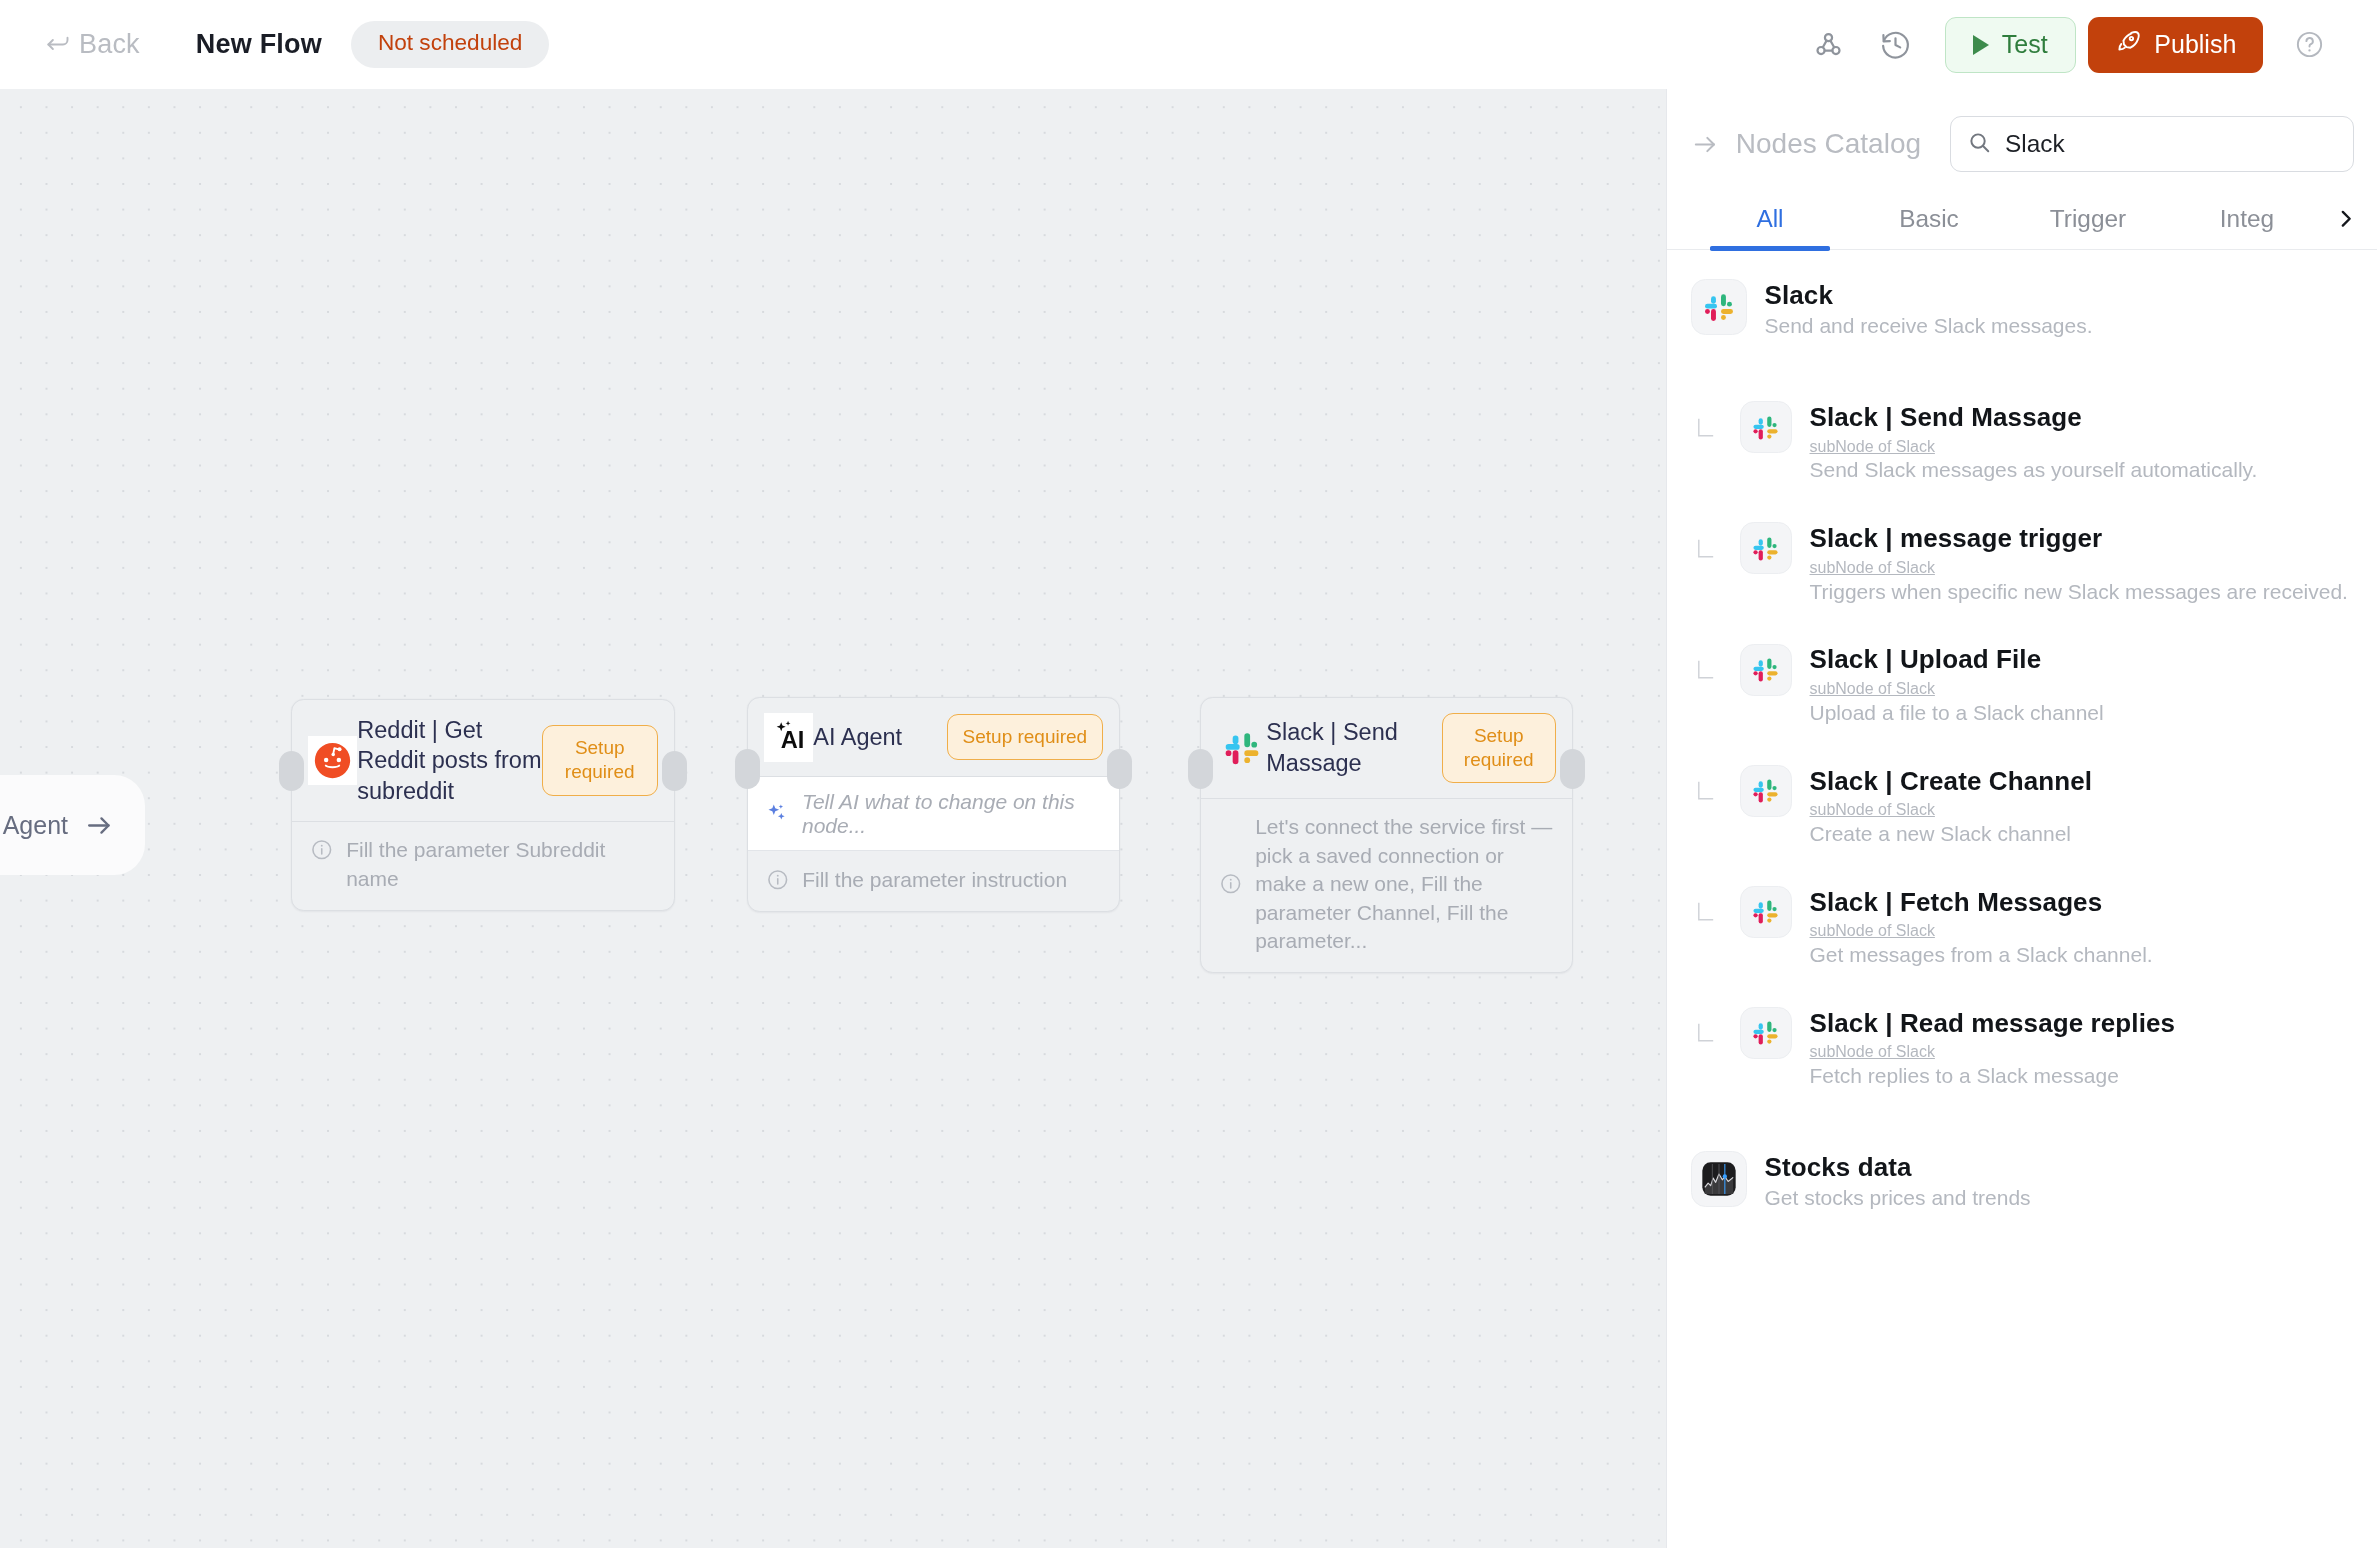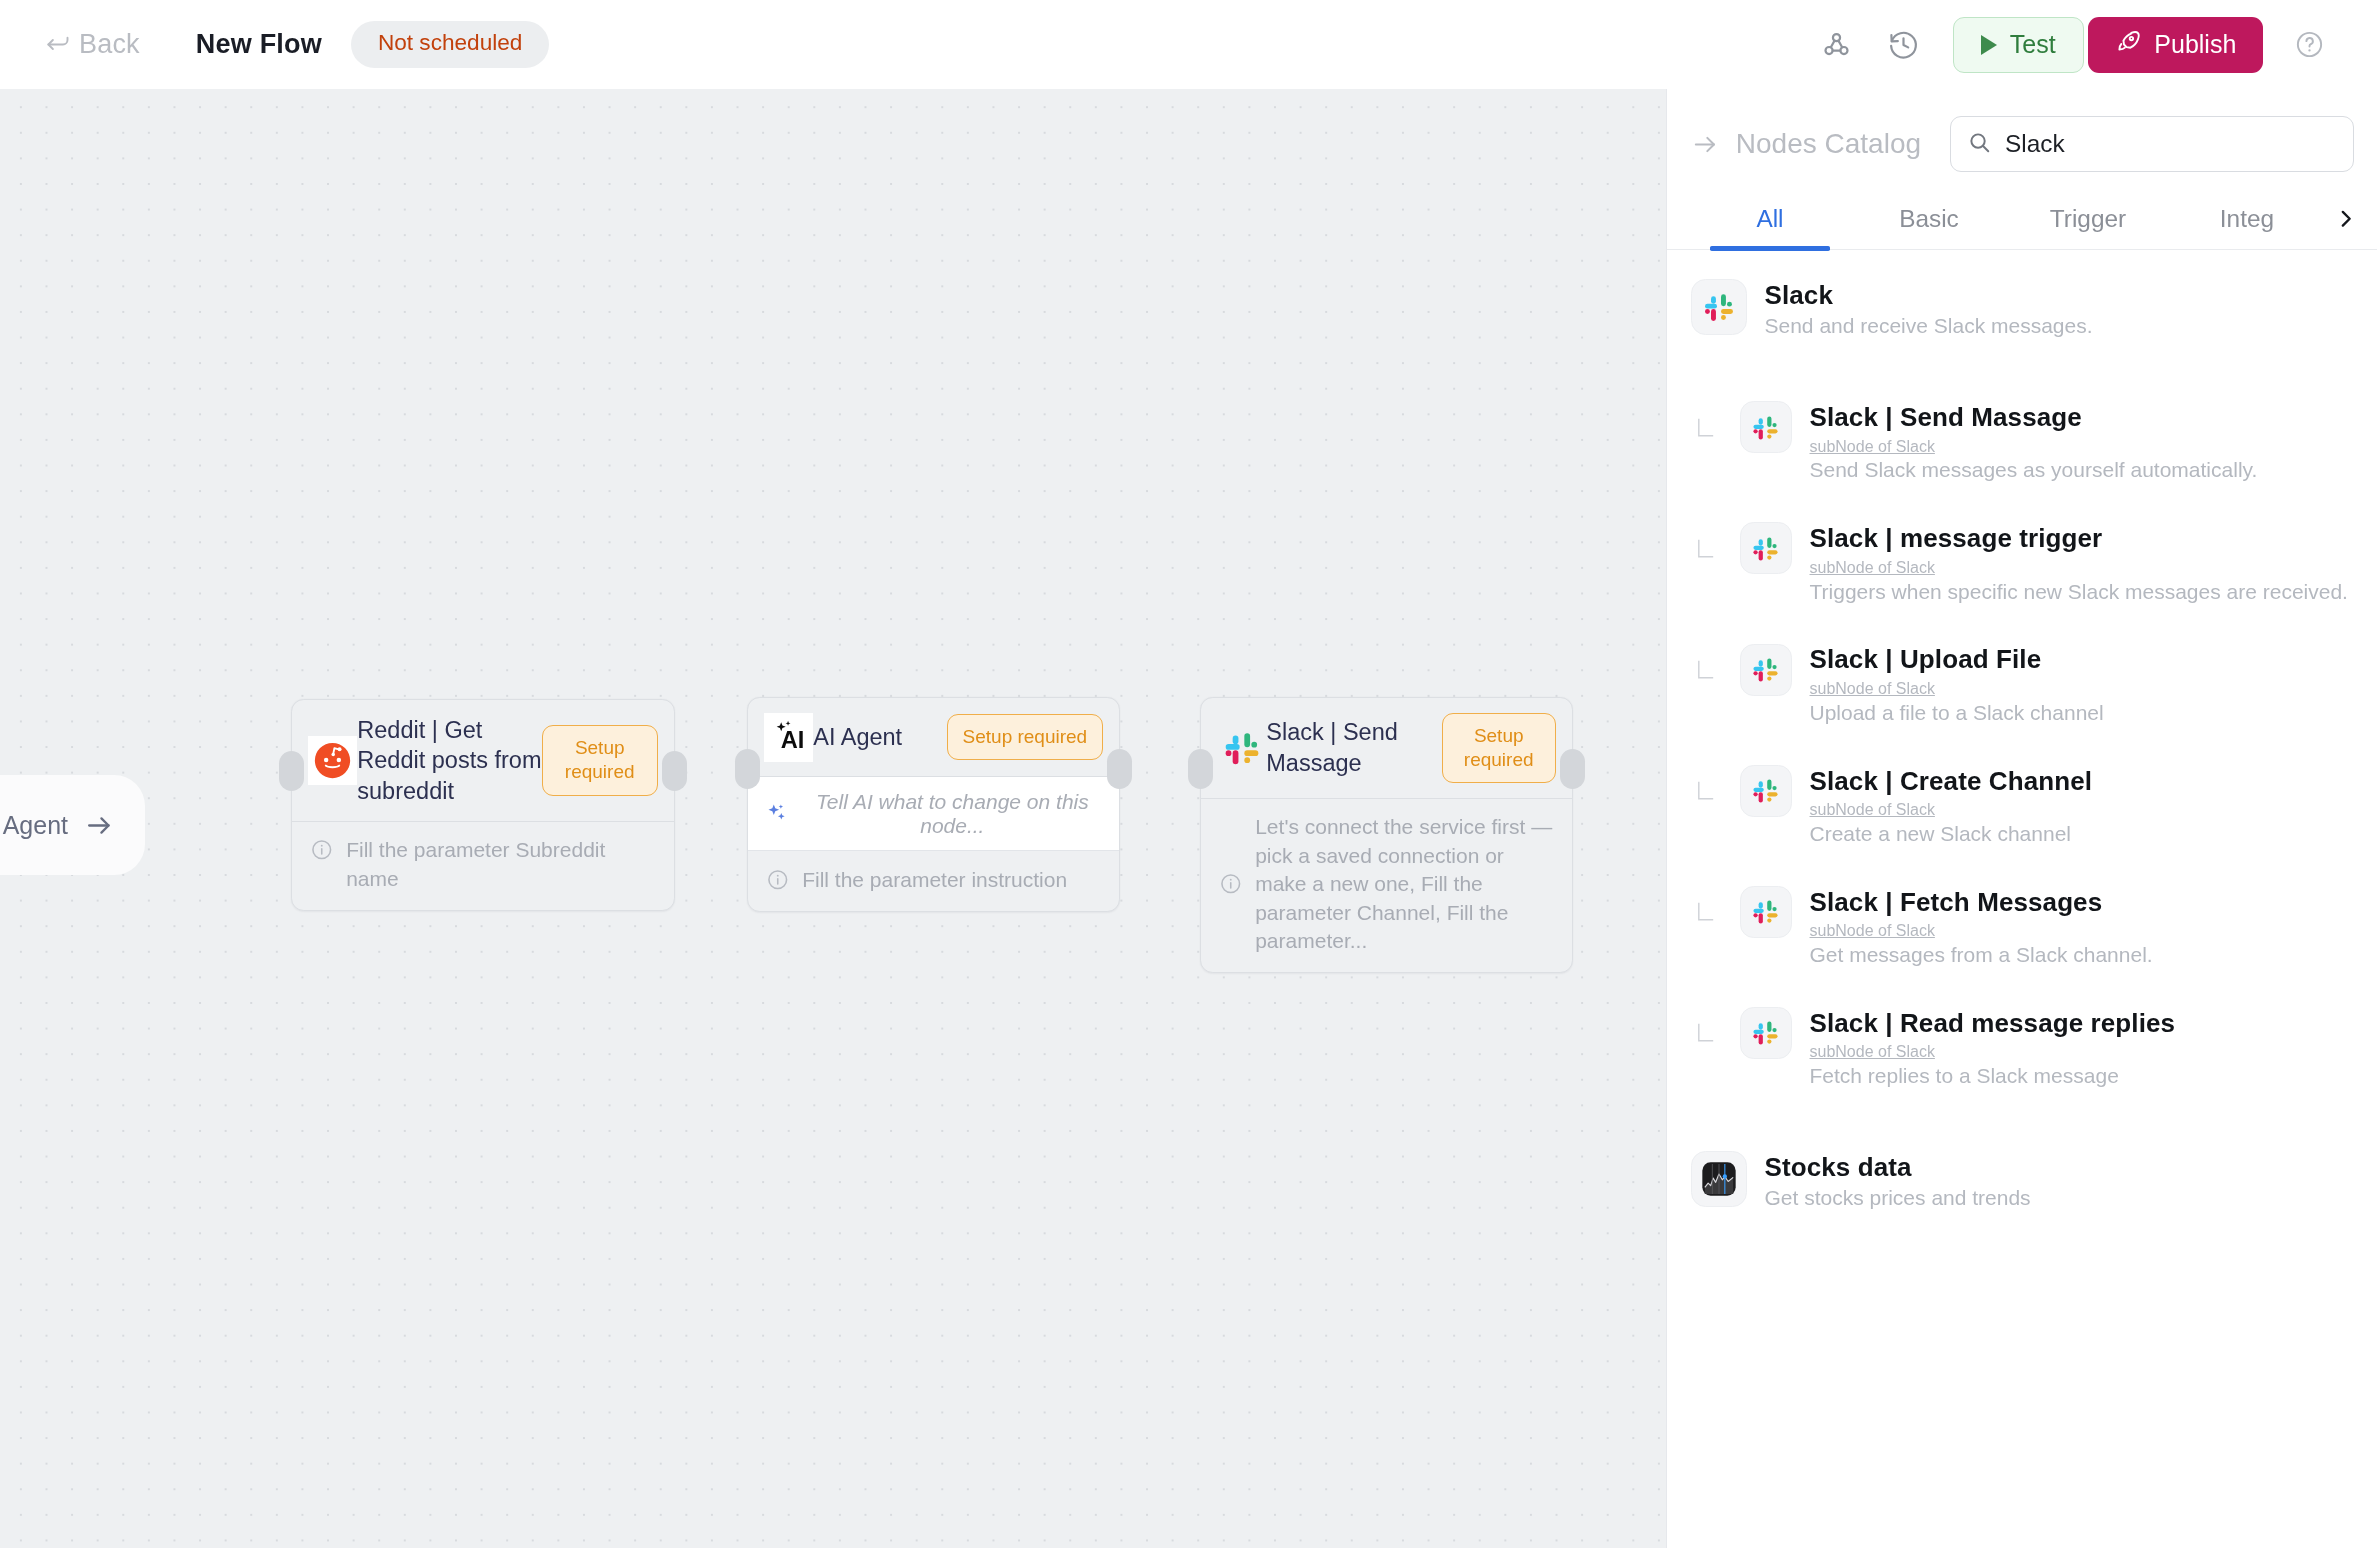--- a/index.html
+++ b/index.html
@@ -61,23 +61,23 @@
   .play-tri {
     width: 0; height: 0;
     border-left: 16.3px solid #3d8b4c;
     border-top: 10px solid transparent;
     border-bottom: 10px solid transparent;
   }
   .publish-btn {
     display: flex; align-items: center; justify-content: center; gap: 12.7px;
     height: 56px; padding: 0 27px;
     border-radius: 11px;
-    background: #be185d; color: #ffffff;
+    background: #c2410c; color: #ffffff;
     font-size: 25px; cursor: pointer;
-    margin-left: 4px;
+    margin-left: 12px;
   }
   .help-btn { margin-left: 12.7px; }
 
   
   .canvas {
     position: absolute; top: 89px; left: 0;
     width: 1666px; height: 1460px;
     background-color: #eef0f2;
     background-image: radial-gradient(circle, #d7dade 1.4px, rgba(0,0,0,0) 1.5px);
     background-size: 25.6px 25.6px;
@@ -135,21 +135,21 @@
   }
   .node-foot-text { font-size: 21px; color: #a8acb4; line-height: 1.36; }
   .info-i { flex: 0 0 auto; margin-top: 1.8px; }
 
   .ai-strip {
     display: flex; align-items: center; gap: 12.7px;
     background: #ffffff;
     border-bottom: 1.4px solid #e2e5e9;
     padding: 12.7px 16.3px;
   }
-  .ai-strip-text { font-size: 21px; color: #a8acb4; font-style: italic; text-align: center; }
+  .ai-strip-text { font-size: 21px; color: #a8acb4; font-style: italic; }
 
   .port {
     position: absolute; top: 51px;
     width: 25px; height: 40px;
     background: #d3d6da; border-radius: 12.7px;
     cursor: pointer;
   }
   .port.left  { left: -12.7px; }
   .port.right { right: -12.7px; }
 

